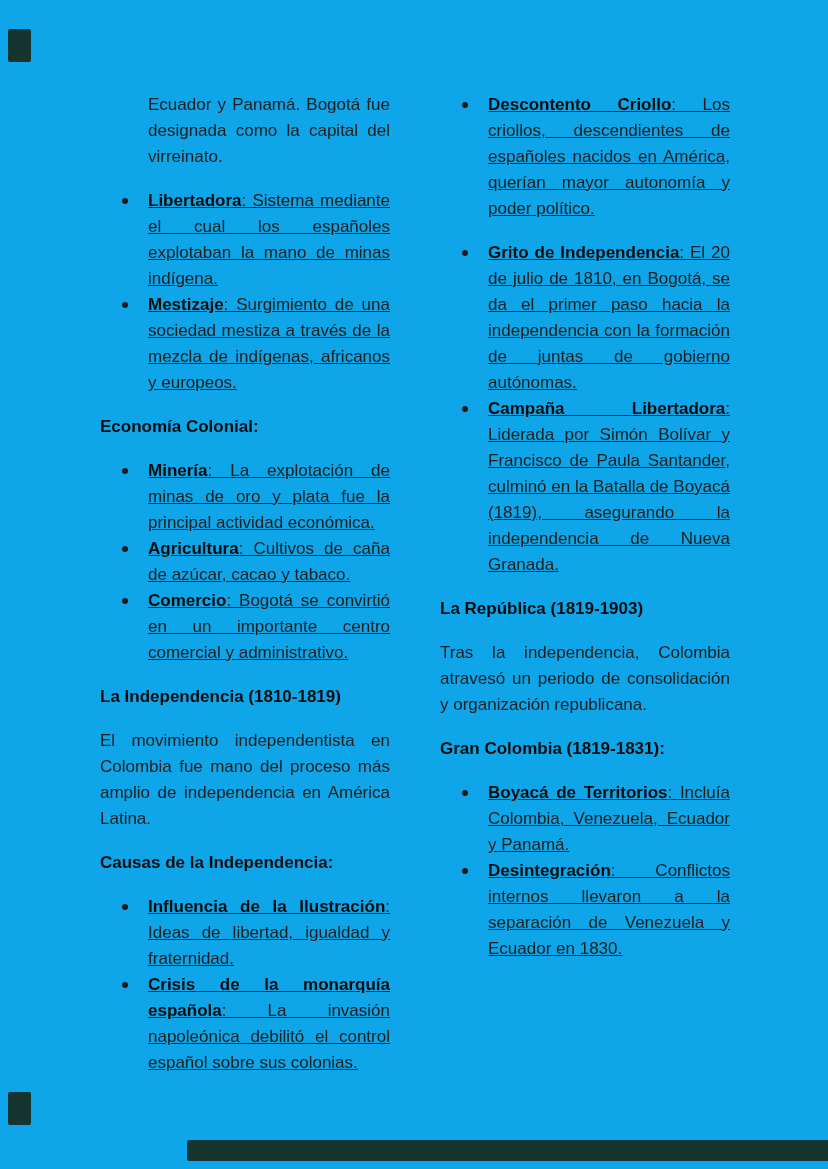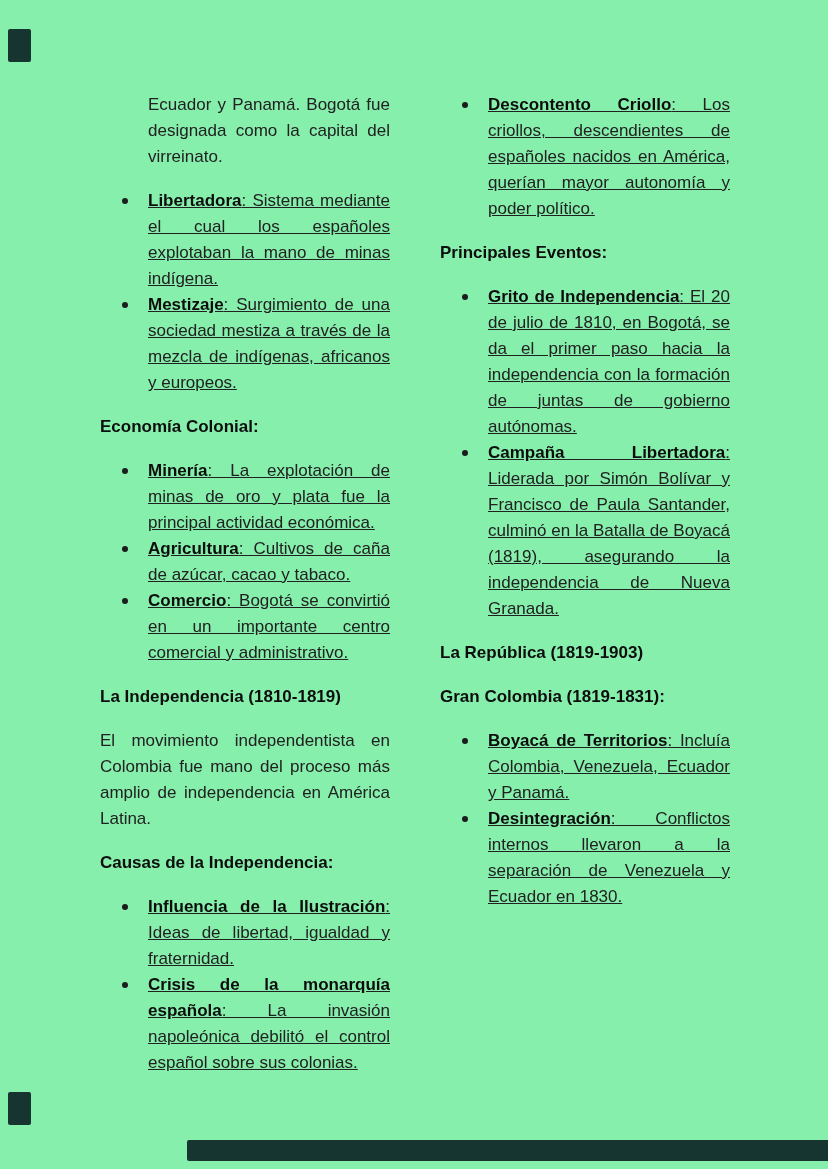--- a/index.html
+++ b/index.html
@@ -1,21 +1,21 @@
 <!DOCTYPE html>
 <html><head>
 <meta charset="utf-8">
 <style>
   * { margin: 0; padding: 0; box-sizing: border-box; }
   html, body { background: #e8e8e8; }
   .page {
     position: relative;
     width: 828px;
     height: 1169px;
-    background: #86efac;
+    background: #0ea5e9;
     overflow: hidden;
     font-family: "Liberation Sans", "DejaVu Sans", sans-serif;
     color: #212121;
   }
   
   .accent-sq {
     position: absolute;
     width: 23px;
     height: 33px;
     border-radius: 2px;
@@ -100,29 +100,29 @@
     </ul>
 
   </div>
 
   <div class="col col-right">
 
     <ul class="bullets block">
       <li class="bullet-item"><span class="dot"></span><span class="term">Descontento Criollo</span><span>: Los criollos, descendientes de españoles nacidos en América, querían mayor autonomía y poder político.</span></li>
     </ul>
 
-    <h2 class="block heading">Principales Eventos:</h2>
 
     <ul class="bullets block">
       <li class="bullet-item"><span class="dot"></span><span class="term">Grito de Independencia</span><span>: El 20 de julio de 1810, en Bogotá, se da el primer paso hacia la independencia con la formación de juntas de gobierno autónomas.</span></li>
       <li class="bullet-item"><span class="dot"></span><span class="term">Campaña Libertadora</span><span>: Liderada por Simón Bolívar y Francisco de Paula Santander, culminó en la Batalla de Boyacá (1819), asegurando la independencia de Nueva Granada.</span></li>
     </ul>
 
     <h2 class="block heading">La República (1819-1903)</h2>
 
+    <p class="block para">Tras la independencia, Colombia atravesó un periodo de consolidación y organización republicana.</p>
 
     <h2 class="block heading">Gran Colombia (1819-1831):</h2>
 
     <ul class="bullets block">
       <li class="bullet-item"><span class="dot"></span><span class="term">Boyacá de Territorios</span><span>: Incluía Colombia, Venezuela, Ecuador y Panamá.</span></li>
       <li class="bullet-item"><span class="dot"></span><span class="term">Desintegración</span><span>: Conflictos internos llevaron a la separación de Venezuela y Ecuador en 1830.</span></li>
     </ul>
 
   </div>
 

